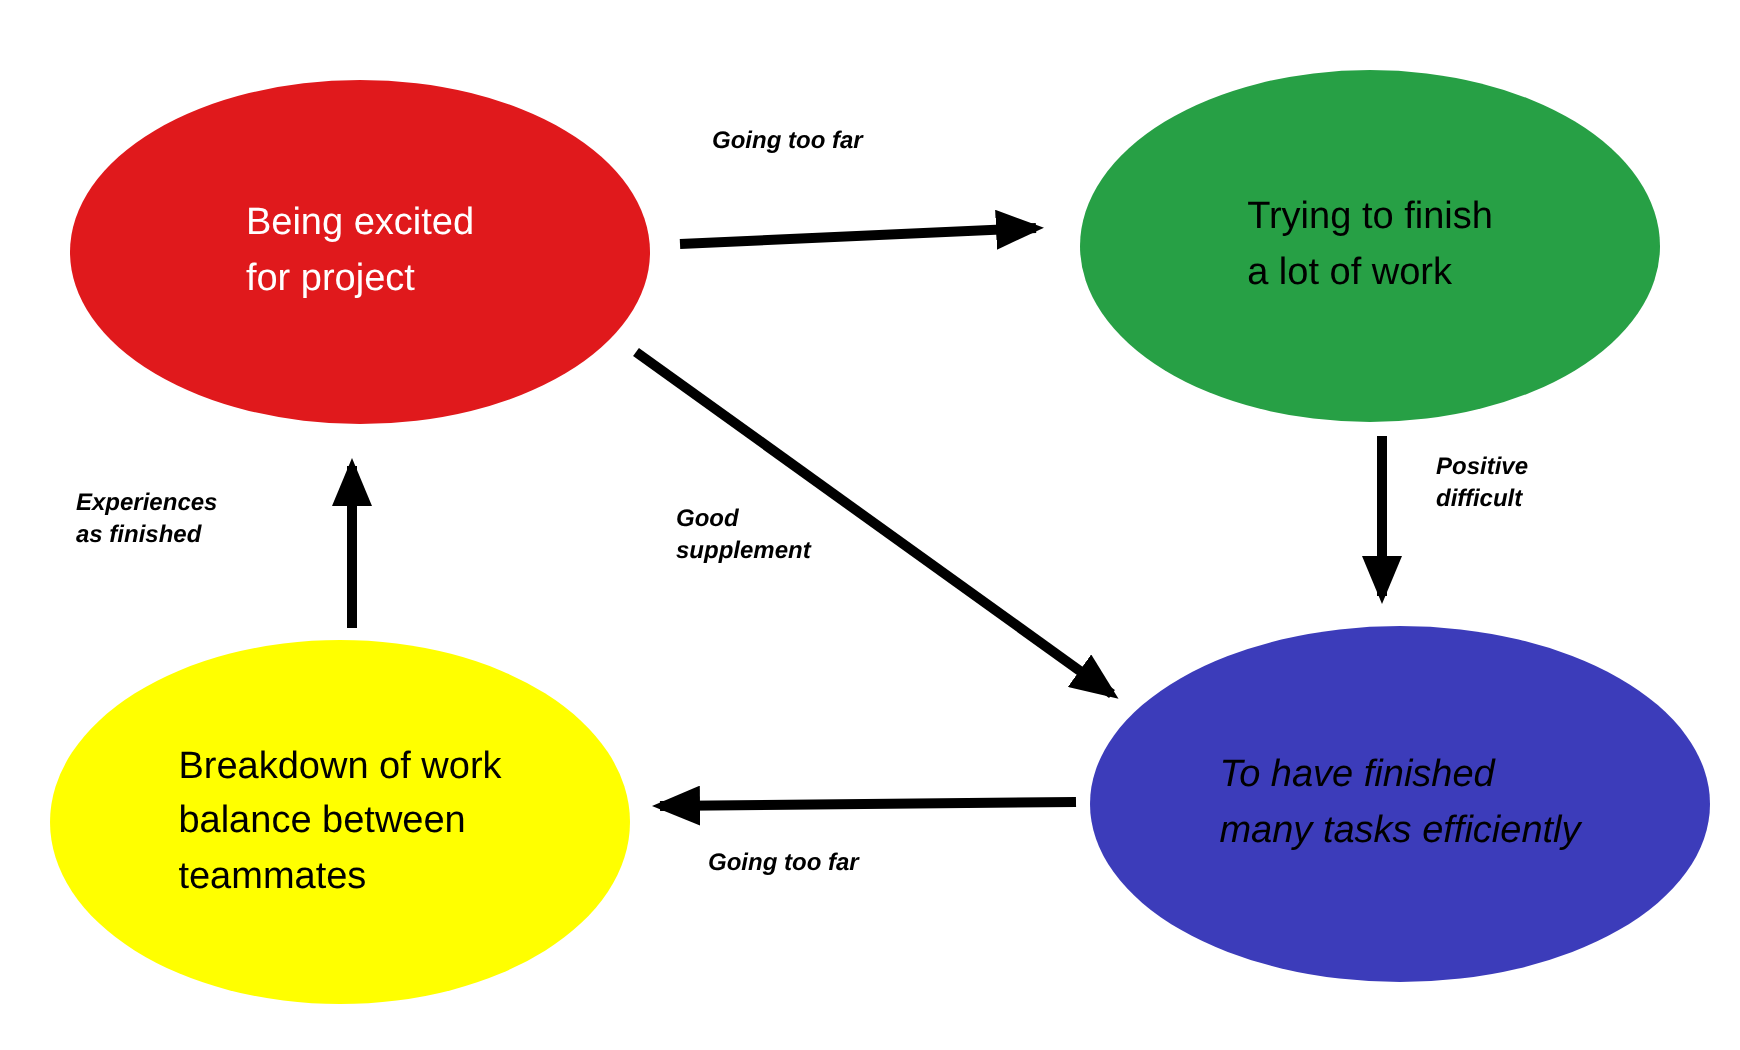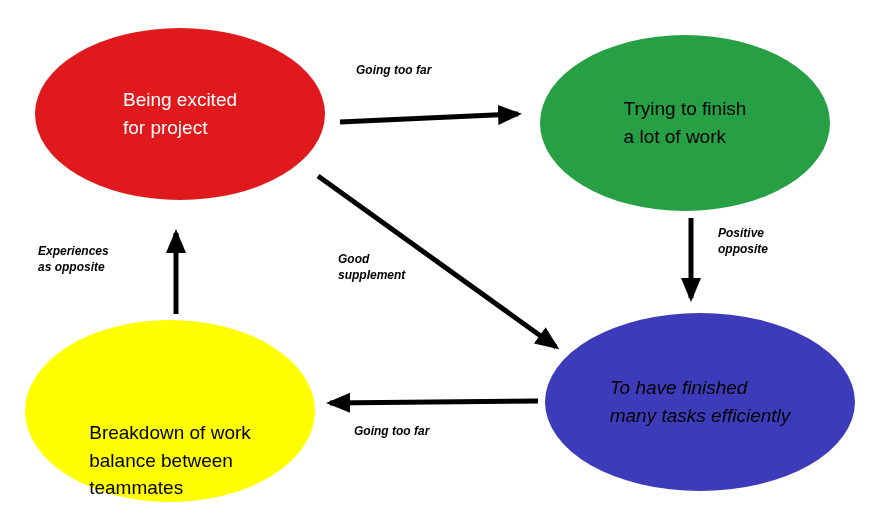--- a/index.html
+++ b/index.html
@@ -39,24 +39,24 @@
   .edge-label {
     position: absolute;
     font-size: 12px;
     font-style: italic;
     font-weight: bold;
     color: #000000;
     line-height: 1.3;
     white-space: pre-line;
   }
   
-  .node-excited   { left: 35px;  top: 28px;  width: 290px; height: 172px; }
+  .node-excited   { left: 35px;  top: 40px;  width: 290px; height: 172px; }
   .node-finish    { left: 540px; top: 35px;  width: 290px; height: 176px; }
   .node-finished  { left: 545px; top: 313px; width: 310px; height: 178px; }
-  .node-breakdown { left: 25px;  top: 320px; width: 290px; height: 182px; align-items: flex-end; }
+  .node-breakdown { left: 25px;  top: 320px; width: 290px; height: 182px; }
   
   .label-top      { left: 356px; top: 63px;  }
   .label-right    { left: 718px; top: 226px; }
   .label-middle   { left: 338px; top: 252px; }
   .label-bottom   { left: 354px; top: 424px; }
   .label-left     { left: 38px;  top: 244px; }
 </style>
 </head>
 <body>
 
@@ -92,23 +92,23 @@
 
   <div class="node node-breakdown" style="background: rgb(255, 255, 0);">
     <span class="node-text" style="color: rgb(0, 0, 0);">Breakdown of work
 balance between
 teammates</span>
   </div>
 
   <div class="edge-label label-top">Going too far</div>
 
   <div class="edge-label label-right">Positive
-opposite</div>
+difficult</div>
 
   <div class="edge-label label-middle">Good
 supplement</div>
 
   <div class="edge-label label-bottom">Going too far</div>
 
   <div class="edge-label label-left">Experiences
-as opposite</div>
+as finished</div>
 
 </div>
 
 </body></html>

